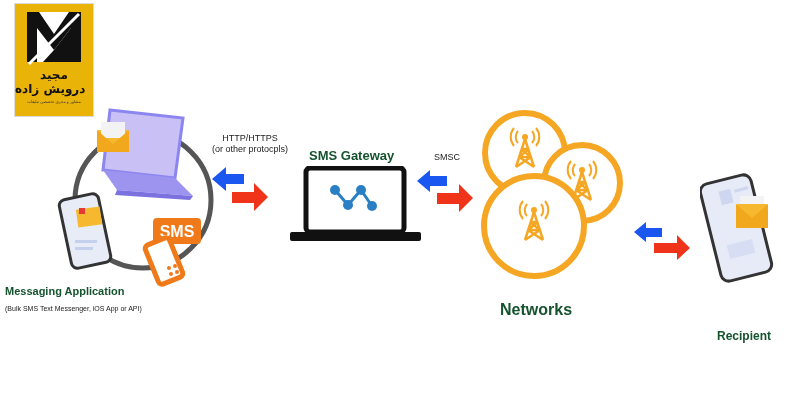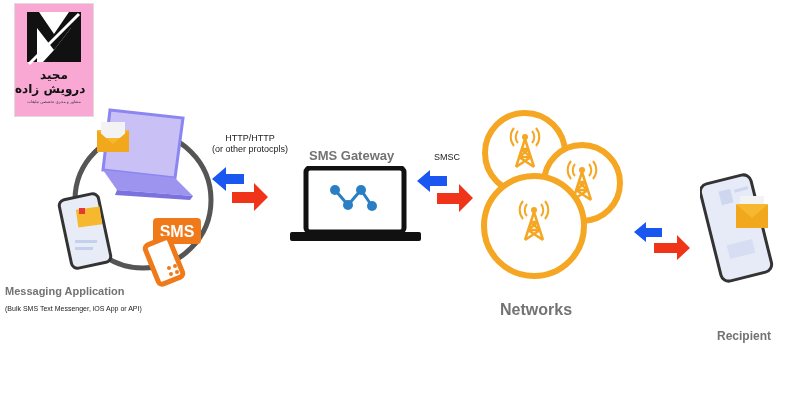--- a/index.html
+++ b/index.html
@@ -1,22 +1,22 @@
 <!DOCTYPE html>
 <html><head>
 <meta charset="utf-8">
 <style>
   html,body{margin:0;padding:0;background:#fff;}
   body{width:800px;height:400px;position:relative;overflow:hidden;font-family:"Liberation Sans",sans-serif;}
   .abs{position:absolute;}
-  .logo{left:14px;top:3px;width:78px;height:112px;border:1px solid #ddd;background:#f9a8d4;}
+  .logo{left:14px;top:3px;width:78px;height:112px;border:1px solid #ddd;background:#eab308;}
   .logo-fa1{position:absolute;left:0;width:78px;text-align:center;top:64px;font-family:"DejaVu Sans",sans-serif;font-weight:bold;font-size:12px;color:#111;line-height:14px;}
   .logo-fa2{position:absolute;left:0;width:78px;text-align:left;top:78px;font-family:"DejaVu Sans",sans-serif;font-weight:bold;font-size:12px;color:#111;line-height:14px;}
   .logo-fa3{position:absolute;left:0;width:78px;text-align:center;top:95px;font-family:"DejaVu Sans",sans-serif;font-size:4px;color:#333;}
-  .lbl-bold{font-weight:bold;color:#737373;}
+  .lbl-bold{font-weight:bold;color:#14532d;}
   .lbl-small{font-size:7px;color:#222;}
   .proto{font-size:9px;color:#222;text-align:center;line-height:11px;}
 </style>
 </head>
 <body>
 
 <div class="abs logo">
   <svg width="78" height="64" viewBox="0 0 78 64">
     <rect x="12" y="8" width="54" height="50" fill="#fff"></rect>
     <polygon points="12,8 24,8 39,30 54,8 66,8 66,58 56,58 56,24 39,46 22,24 22,58 12,58" fill="#111"></polygon>
@@ -62,21 +62,21 @@
       <circle cx="122" cy="172" r="2" fill="#f07a1a"></circle>
     <circle cx="118" cy="180" r="2" fill="#f07a1a"></circle>
       <circle cx="124" cy="178" r="2" fill="#f07a1a"></circle>
   </g>
 </svg>
 
 <div class="abs lbl-bold" style="left:5px;top:285px;font-size:11px;">Messaging Application</div>
 <div class="abs lbl-small" style="left:5px;top:305px;">(Bulk SMS Text Messenger, iOS App or API)</div>
 
 <div class="abs proto" style="left:195px;top:133px;width:110px;">
-  <div>HTTP/HTTP</div>
+  <div>HTTP/HTTPS</div>
   <div>(or other protocpls)</div>
 </div>
 
 <svg class="abs" style="left:210px;top:165px;" width="62" height="50" viewBox="0 0 62 50">
   <g>
     <polygon points="2,14 16,2 16,9 34,9 34,19 16,19 16,26" fill="#1a56f0"></polygon>
   </g>
   <g>
     <polygon points="58,32 44,46 44,38 22,38 22,27 44,27 44,18" fill="#f0341a"></polygon>
   </g>

